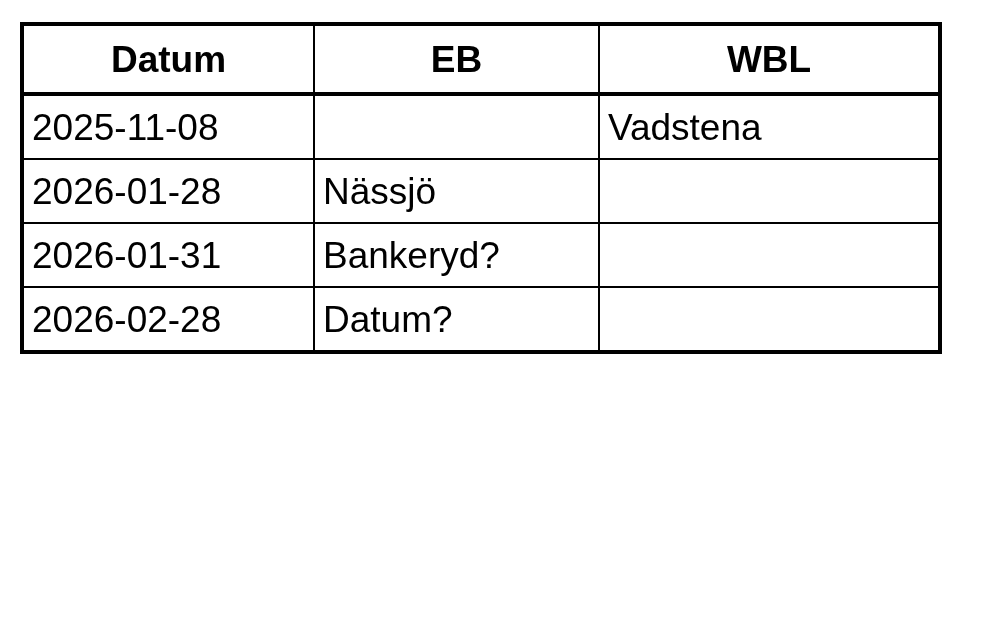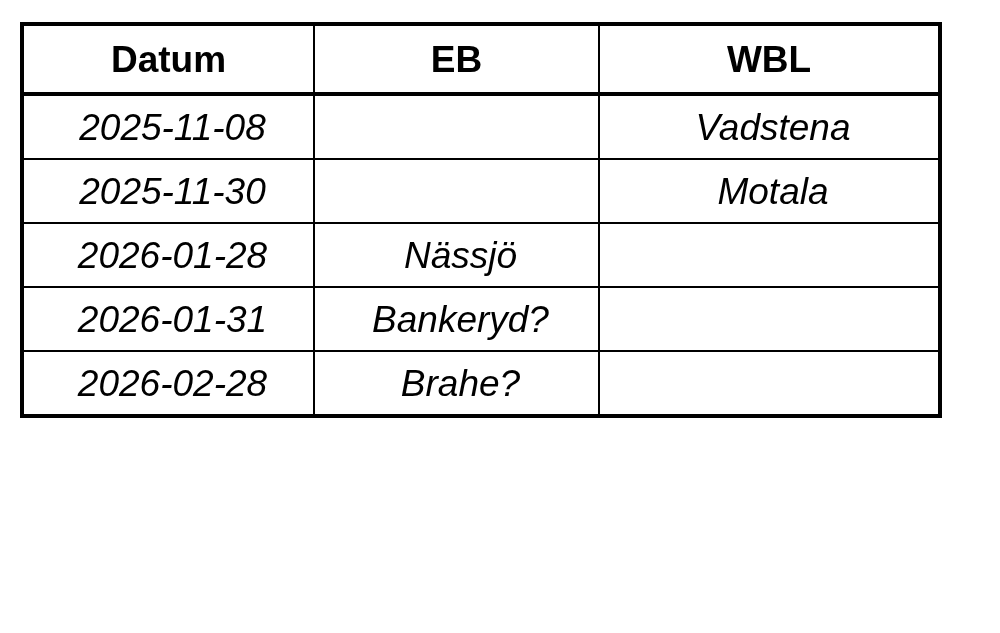--- a/index.html
+++ b/index.html
@@ -45,28 +45,27 @@
   table.schedule thead th {
     border-bottom: 4px solid #000000;
     text-align: center;
     font-weight: bold;
     font-size: 37px;
     line-height: 1;
     color: #000000;
     height: 66px;
   }
   table.schedule tbody td {
-    text-align: center;
+    text-align: left;
     font-weight: normal;
     font-size: 37px;
     line-height: 1;
     color: #000000;
     padding-left: 8px;
     white-space: nowrap;
-    font-style: italic;
   }
   table.schedule tbody td.empty {
     color: transparent;
   }
 </style>
 </head>
 <body>
 
 <div class="page">
   <div class="table-wrap">
@@ -83,35 +82,30 @@
           <th>WBL</th>
         </tr>
       </thead>
       <tbody>
         <tr>
           <td>2025-11-08</td>
           <td class="empty"></td>
           <td>Vadstena</td>
         </tr>
         <tr>
-          <td>2025-11-30</td>
-          <td class="empty"></td>
-          <td>Motala</td>
-        </tr>
-        <tr>
           <td>2026-01-28</td>
           <td>Nässjö</td>
           <td class="empty"></td>
         </tr>
         <tr>
           <td>2026-01-31</td>
           <td>Bankeryd?</td>
           <td class="empty"></td>
         </tr>
         <tr>
           <td>2026-02-28</td>
-          <td>Brahe?</td>
+          <td>Datum?</td>
           <td class="empty"></td>
         </tr>
       </tbody>
     </table>
   </div>
 </div>
 
 </body></html>

